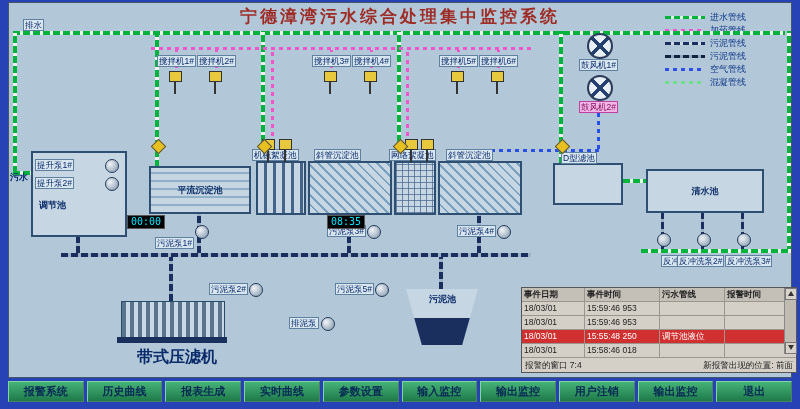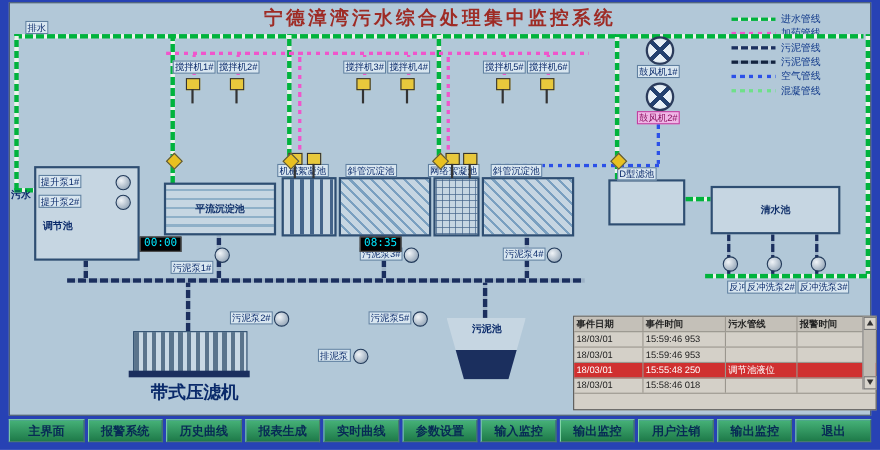--- a/index.html
+++ b/index.html
@@ -260,33 +260,36 @@
       <span class="a-c1">15:55:48 250</span>
       <span class="a-c2">调节池液位</span>
       <span class="a-c3"></span>
     </div>
     <div class="a-row">
       <span class="a-c0">18/03/01</span>
       <span class="a-c1">15:58:46 018</span>
       <span class="a-c2"></span>
       <span class="a-c3"></span>
     </div>
+    <div class="a-foot">
+      <span>报警的窗口 7:4</span>
+      <span>新报警出现的位置: 前面</span>
+    </div>
     <div class="sbar">
       <div class="sbtn" style="top:0">
             <div class="tri tri-up"></div>
           </div>
       <div class="sbtn" style="bottom:0">
             <div class="tri tri-dn"></div>
           </div>
     </div>
   </div>
  </div>
 
  <div class="btnbar">
-  <button class="btn">主界面</button>
   <button class="btn">报警系统</button>
   <button class="btn">历史曲线</button>
   <button class="btn">报表生成</button>
   <button class="btn">实时曲线</button>
   <button class="btn">参数设置</button>
   <button class="btn">输入监控</button>
   <button class="btn">输出监控</button>
   <button class="btn">用户注销</button>
   <button class="btn">输出监控</button>
   <button class="btn">退出</button>

